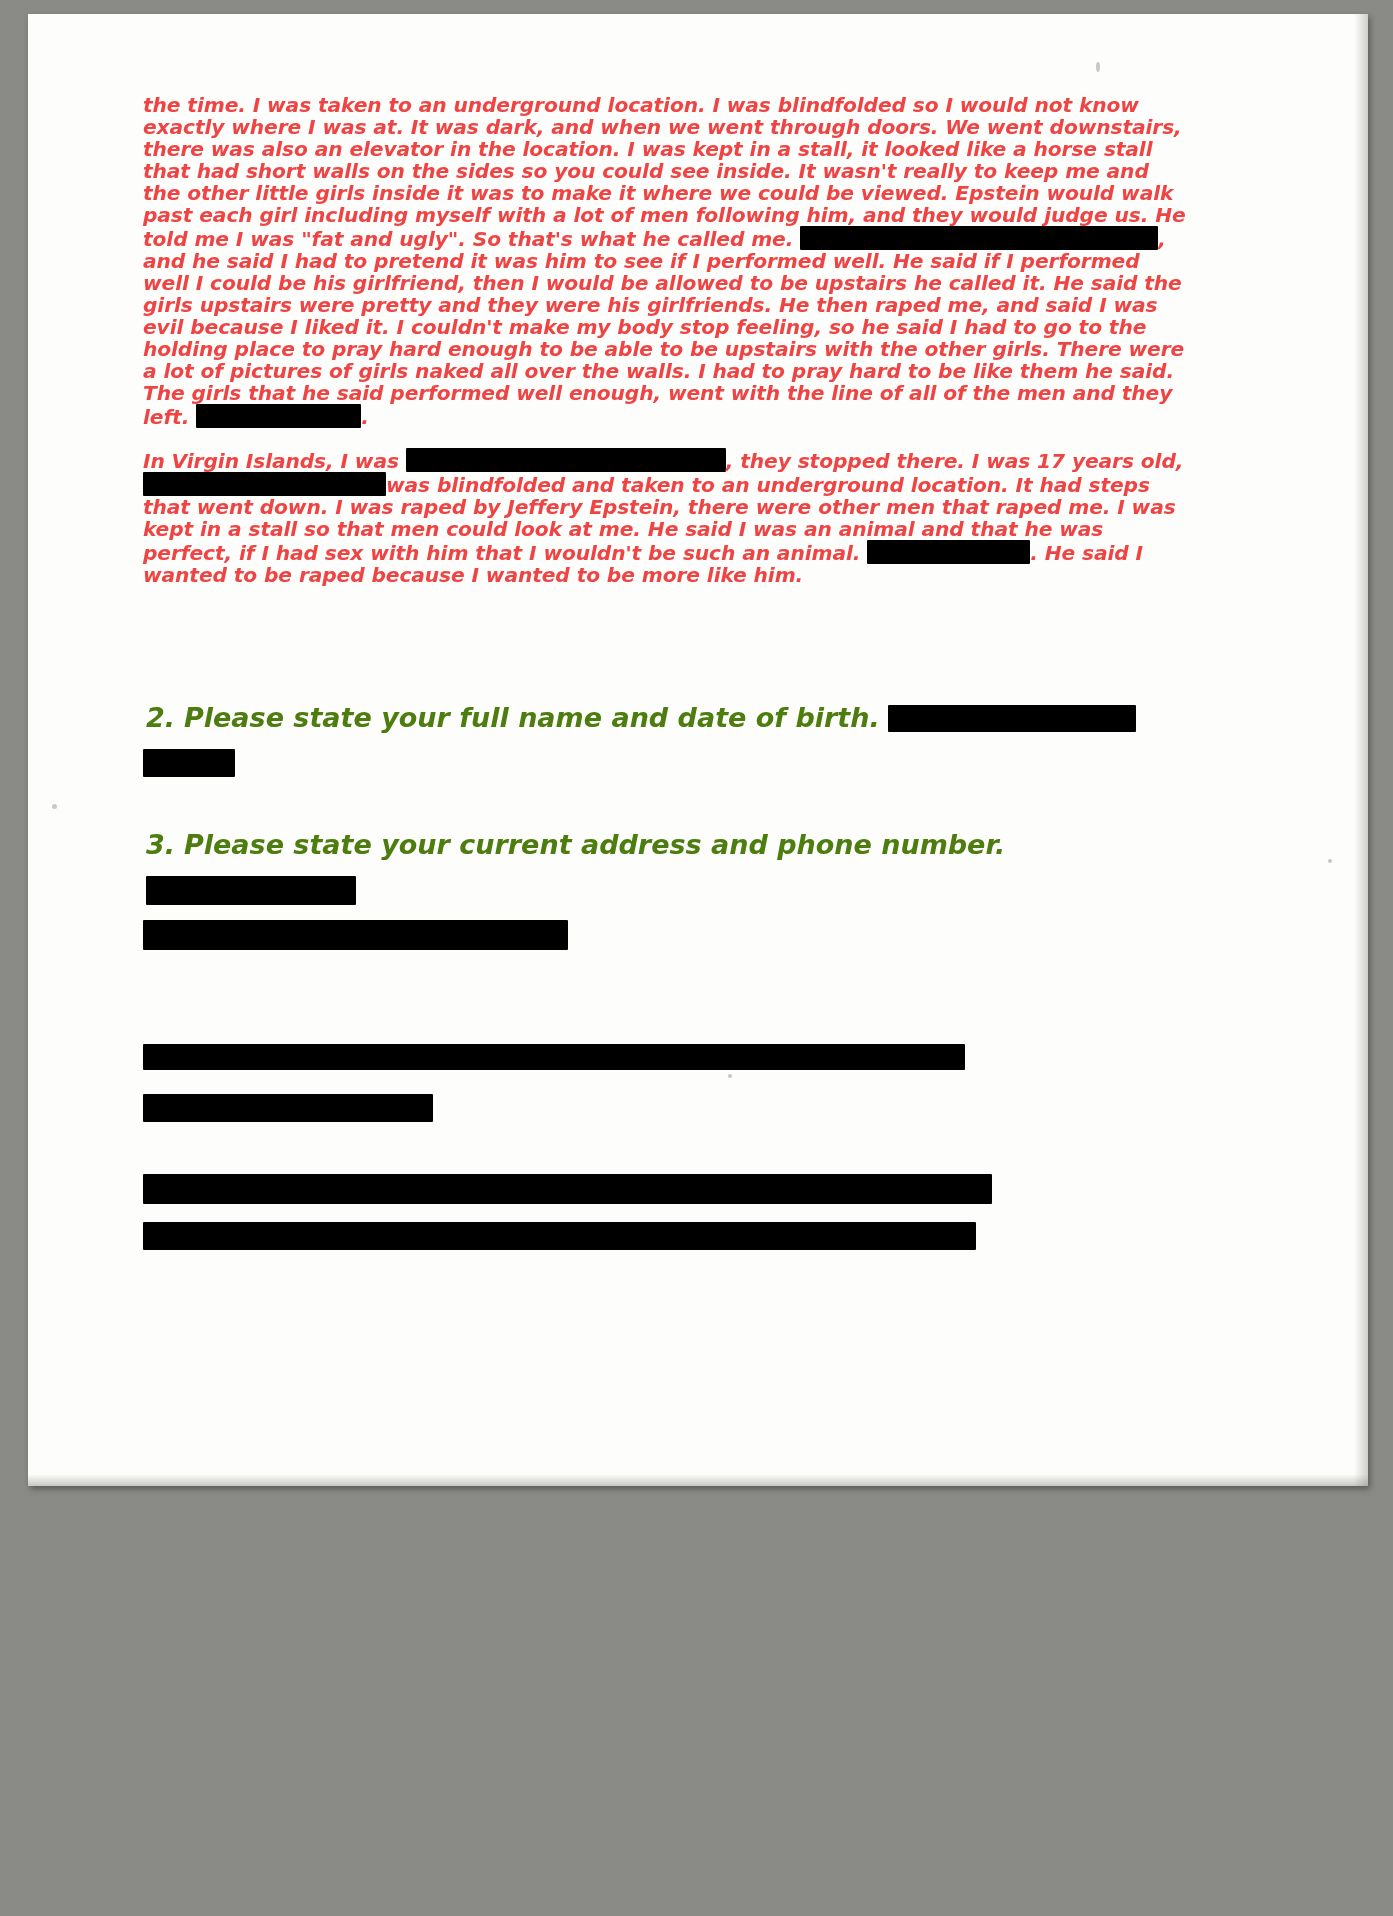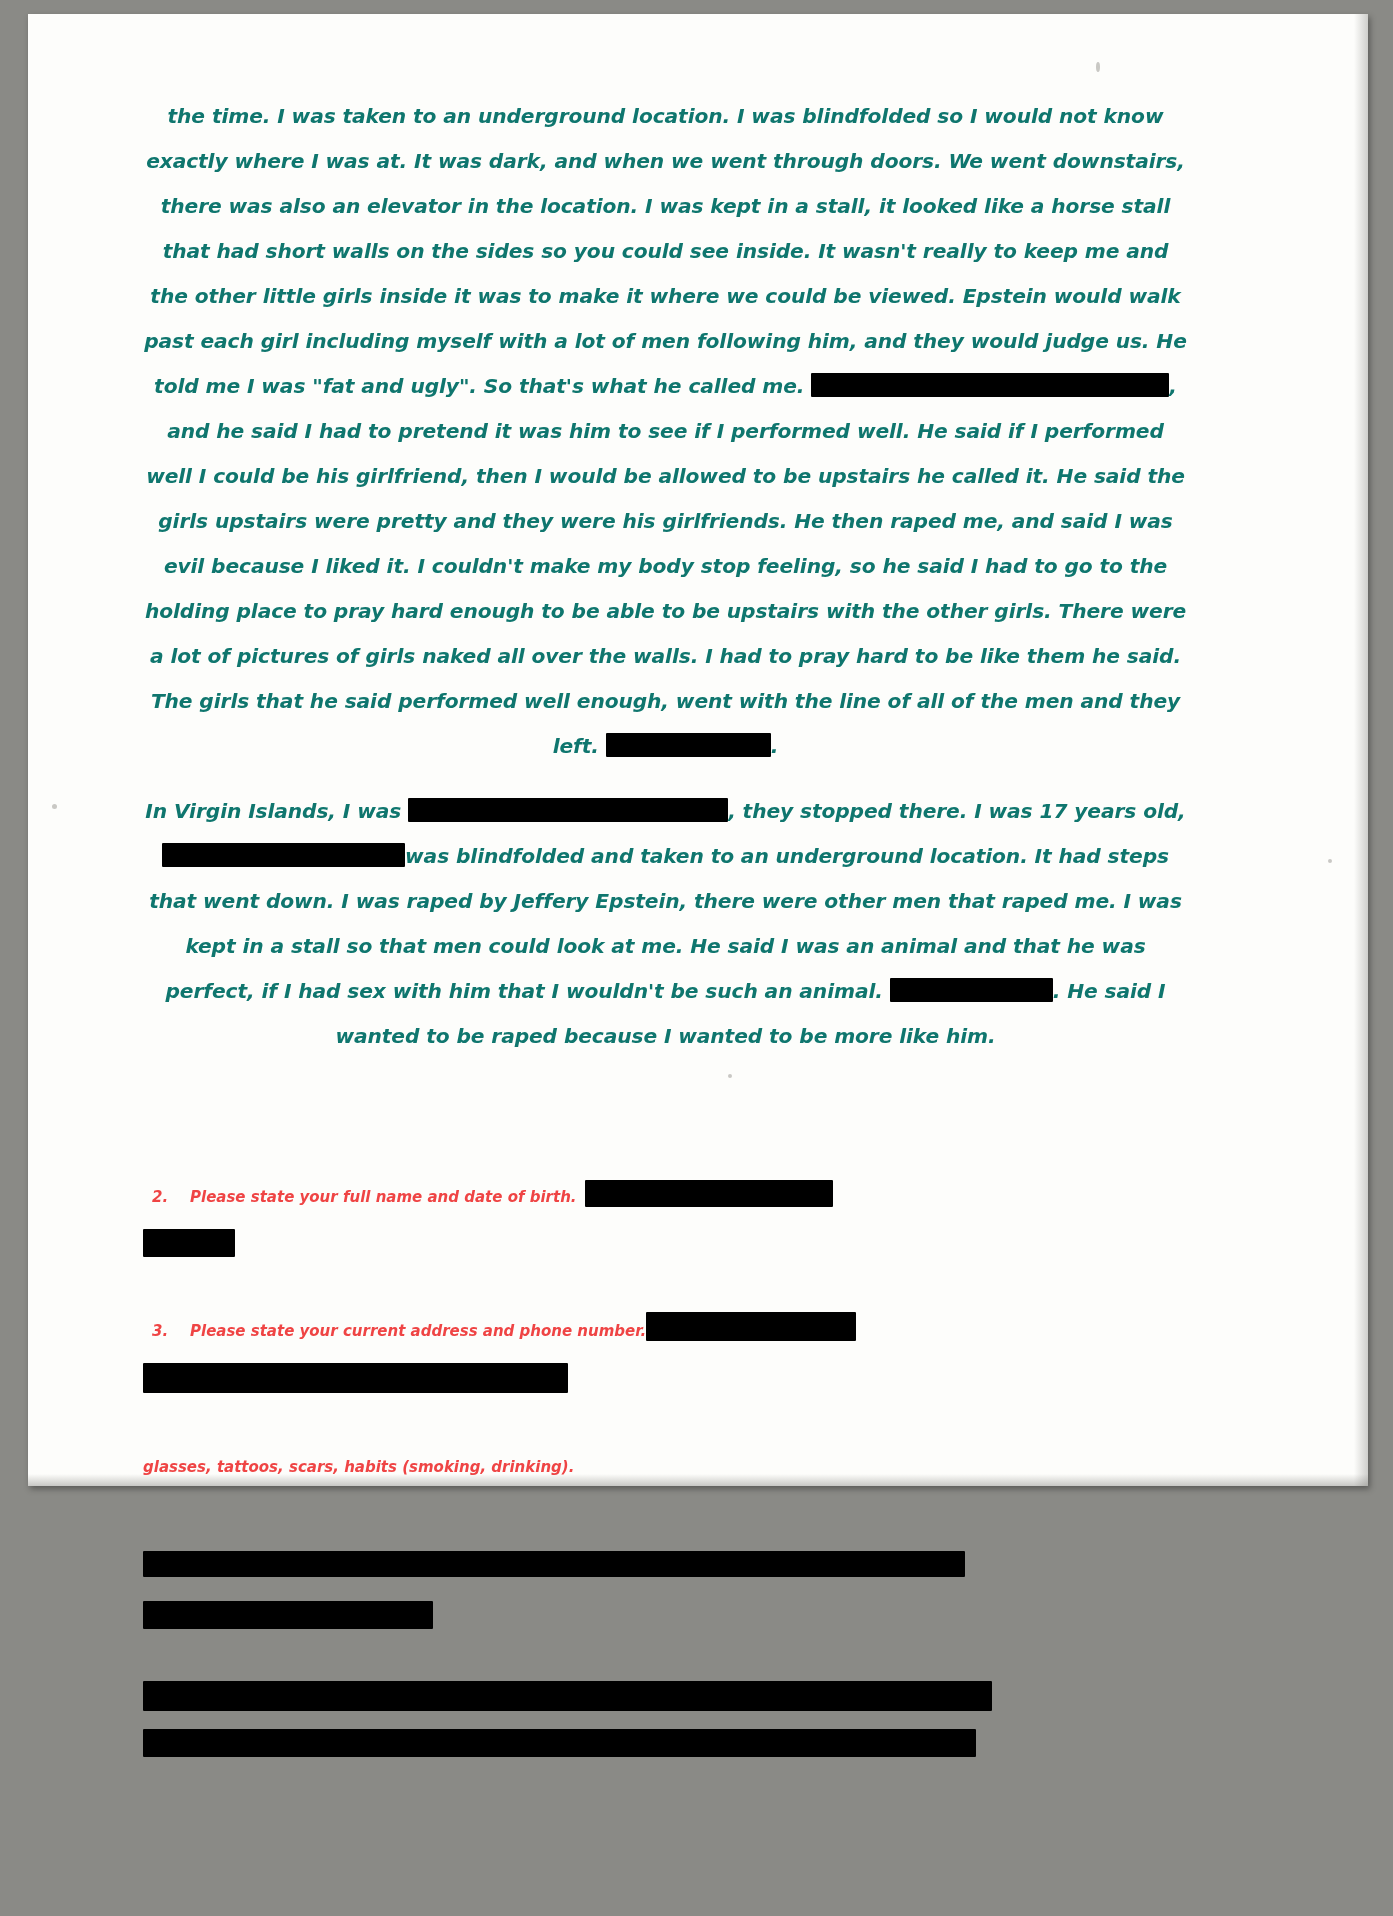--- a/index.html
+++ b/index.html
@@ -52,41 +52,41 @@
     position: absolute;
     left: 115px;
     top: 80px;
     width: 1045px;
   }
   .para {
     font-family: "DejaVu Sans", sans-serif;
     font-style: italic;
     font-weight: bold;
     font-size: 20.2px;
-    line-height: 45px;
-    color: #0f766e;
-    text-align: center;
+    line-height: 22px;
+    color: #ef4444;
+    text-align: left;
     margin: 0 0 20px 0;
     letter-spacing: -0.1px;
   }
   .para .redact {
     display: inline-block;
     vertical-align: -4px;
     background: #000;
     height: 24px;
     border-radius: 1px;
   }
   .q-block {
-    margin: 9px;
+    margin: 3px;
     font-family: "DejaVu Sans", sans-serif;
     font-style: italic;
     font-weight: bold;
-    font-size: 15px;
+    font-size: 27px;
     line-height: 46px;
-    color: #ef4444;
+    color: #4d7c0f;
   }
   .q-num {
     display: inline-block;
     width: 38px;
   }
   .q-text { }
   .blk {
     display: block;
     background: #000;
     border-radius: 1px;
@@ -130,23 +130,20 @@
 
       <div class="spacer-md"></div>
 
       <div class="q-block">
         <span class="q-num">3.</span><span class="q-text">Please state your current address and phone number.</span><span class="blk-inline" style="width:210px; height:29px; margin-left:0px;"></span>
       </div>
       <div class="blk" style="width:425px; height:30px; margin-top:6px;"></div>
 
       <div class="spacer-md"></div>
 
-      <div class="q-block" style="margin-left:0px;">
-        <span>glasses, tattoos, scars, habits (smoking, drinking).</span>
-      </div>
 
       <div class="spacer-md"></div>
 
       <div class="blk" style="width:822px; height:26px; margin-top:10px;"></div>
       <div class="blk" style="width:290px; height:28px; margin-top:24px;"></div>
       <div class="blk" style="width:849px; height:30px; margin-top:52px;"></div>
       <div class="blk" style="width:833px; height:28px; margin-top:18px;"></div>
 
     </div>
 

